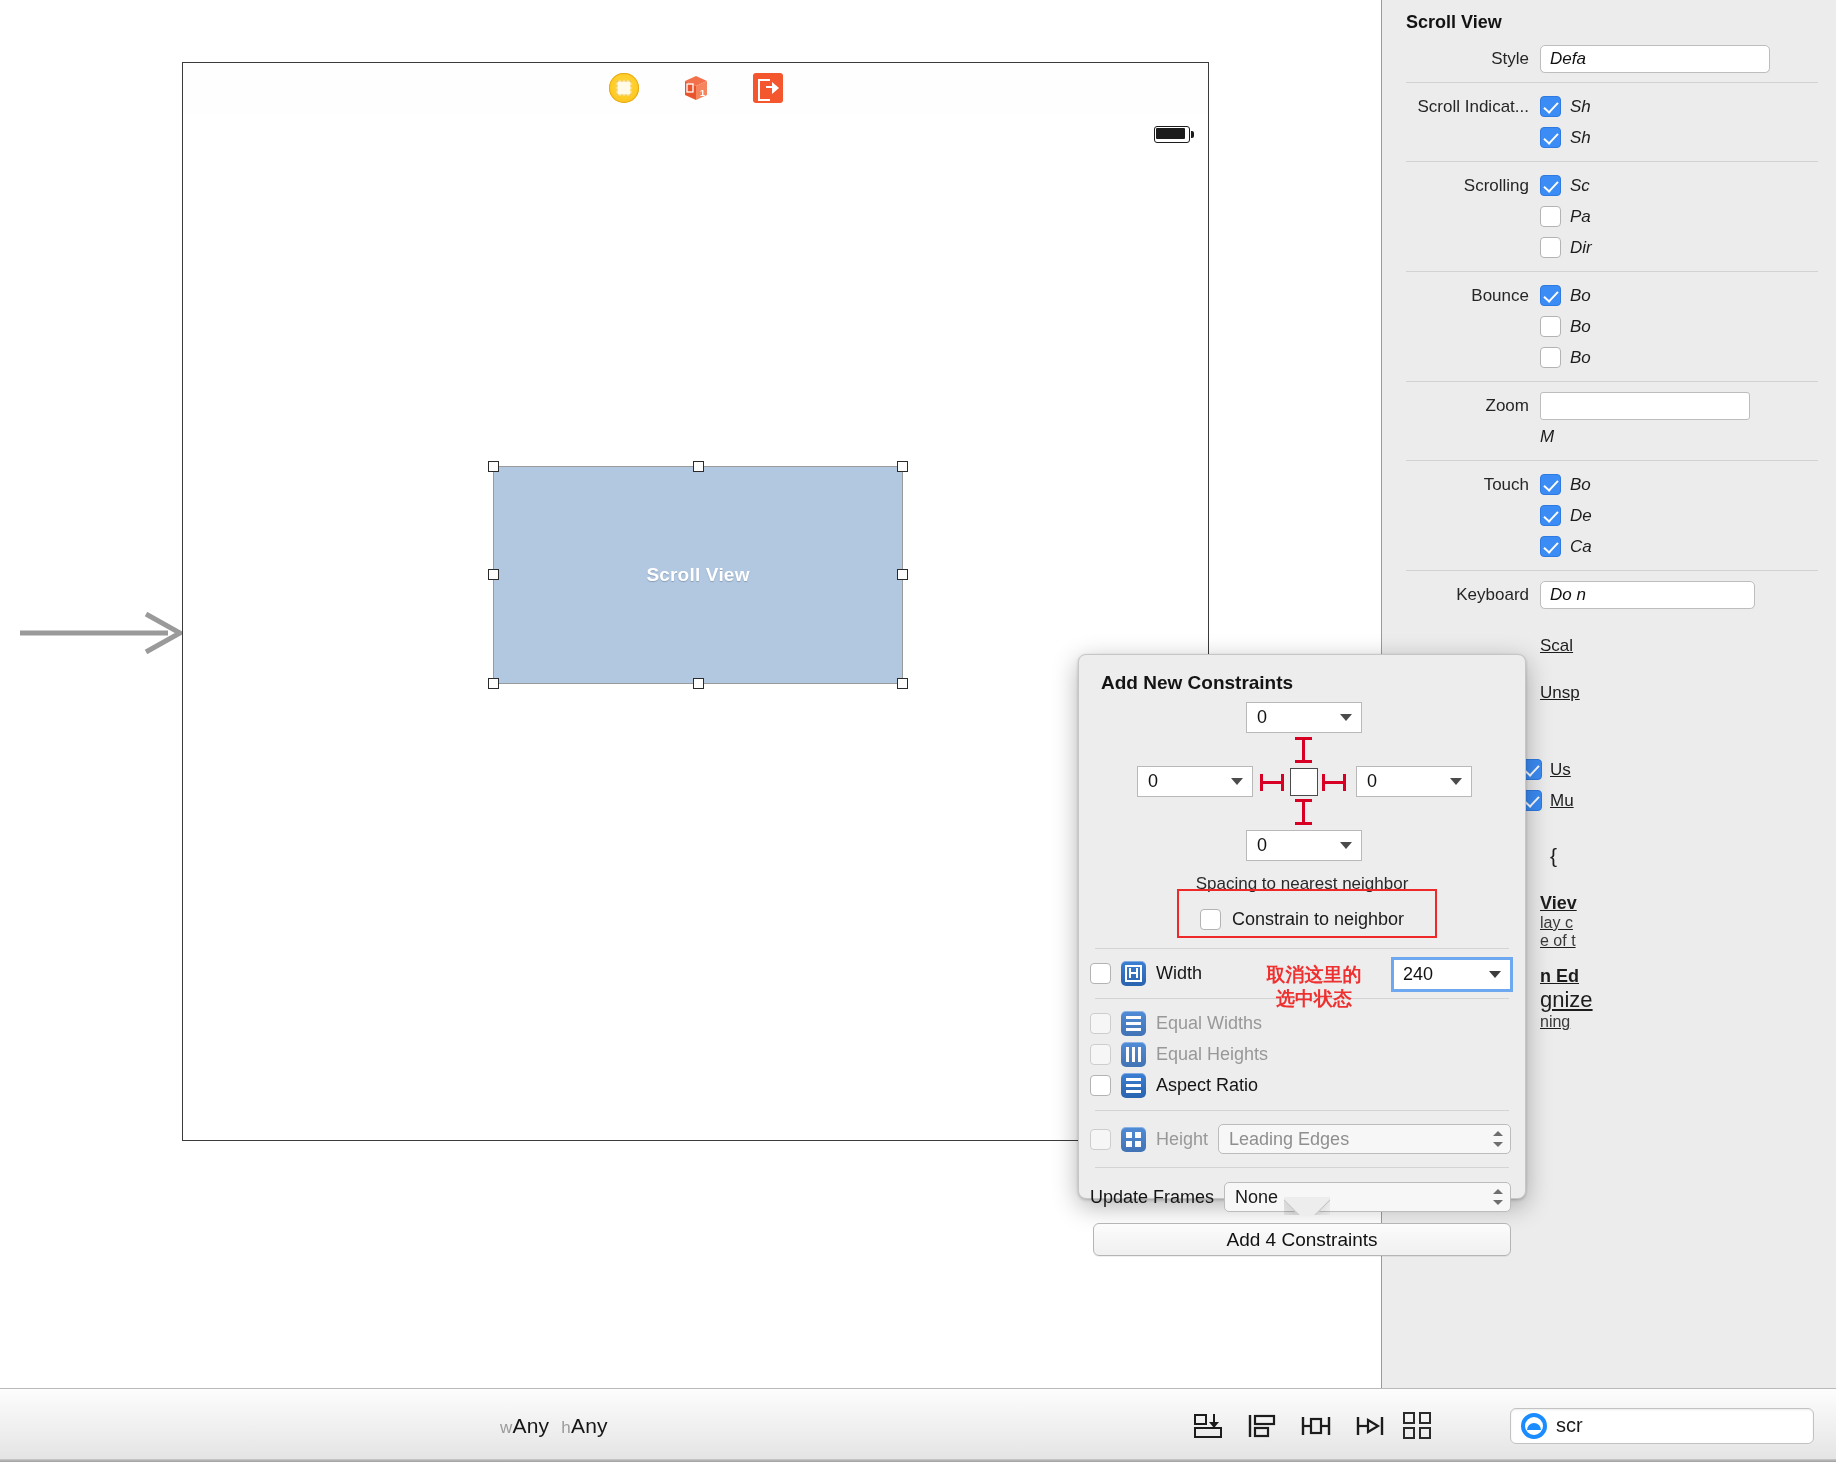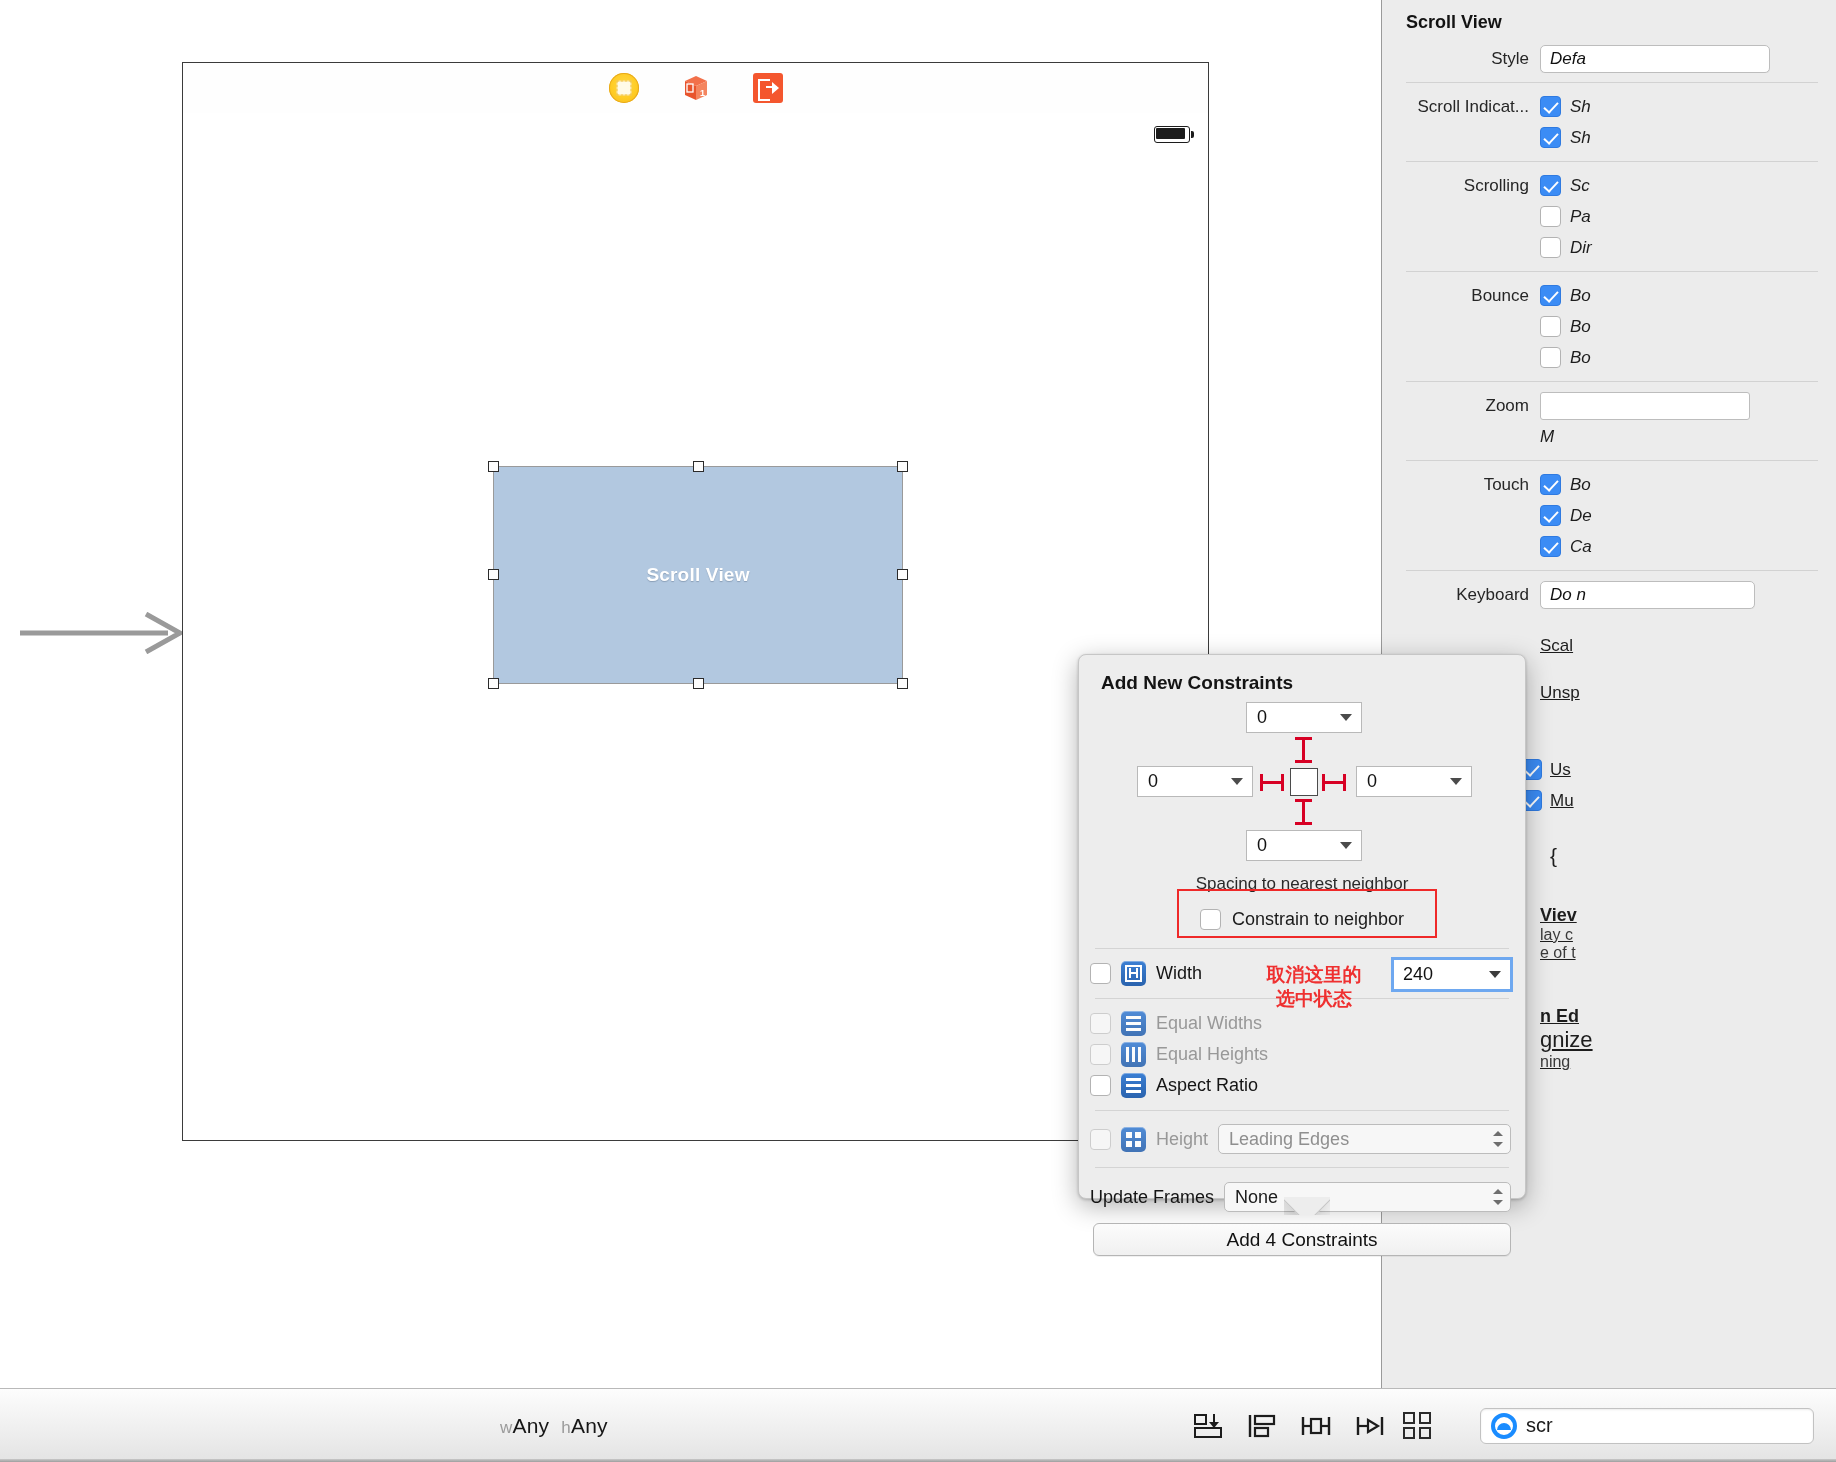--- a/index.html
+++ b/index.html
@@ -115,21 +115,21 @@
 
   .libgrid { position:absolute; right: 400px; top:50%; transform: translateY(-50%); width: 34px; height: 30px;}
   .libgrid span{ position:absolute; width:12px;height:12px;border:2px solid #2a2a2a;}
   .libgrid span:nth-child(1){left:1px;top:1px}
   .libgrid span:nth-child(2){left:17px;top:1px}
   .libgrid span:nth-child(3){left:1px;top:16px}
   .libgrid span:nth-child(4){left:17px;top:16px}
 
   .searchfield {
     position:absolute; right: 22px; top:50%; transform: translateY(-50%);
-    width: 334px; height: 36px; background:#fff; border:1px solid #c2c2c2;
+    width: 304px; height: 36px; background:#fff; border:1px solid #c2c2c2;
     border-radius: 6px; display:flex; align-items:center; padding: 0 10px; gap:9px;
     box-shadow: inset 0 1px 2px rgba(0,0,0,.08);
   }
   .sf-icon{ width:26px;height:26px;border-radius:50%;border:4px solid #1a8cff; position:relative; background:#fff;}
   .sf-icon::after{content:"";position:absolute;left:2px;top:6px;width:14px;height:7px;background:#1a8cff;border-radius:7px 7px 0 0;}
   .sf-text{ font-size:20px; color:#1b1b1b; }
 
   
   #inspector {
     position: absolute; left: 1381px; top: 0; width: 455px; height: 1388px;
@@ -474,24 +474,24 @@
         <div class="cbox on"></div>
         <span class="ctl-text">Us</span>
       </div>
       <div class="insp-row" style="padding-left:139px; gap:8px">
         <div class="cbox on"></div>
         <span class="ctl-text">Mu</span>
       </div>
       <div class="insp-row" style="padding-left:168px; margin-top:24px">
         <span class="ctl-text" style="font-size:21px">{</span>
       </div>
-      <div style="padding-left:158px; margin-top:34px; font-weight:bold; font-size:18px">Viev</div>
+      <div style="padding-left:158px; margin-top:22px; font-weight:bold; font-size:18px">Viev</div>
       <div style="padding-left:158px; font-size:16px; color:#3a3a3a">lay c</div>
       <div style="padding-left:158px; font-size:16px; color:#3a3a3a">e of t</div>
-      <div style="padding-left:158px; margin-top:44px; font-weight:bold; font-size:18px">n Ed</div>
+      <div style="padding-left:158px; margin-top:16px; font-weight:bold; font-size:18px">n Ed</div>
       <div style="padding-left:158px; font-size:22px">gnize</div>
       <div style="padding-left:158px; font-size:16px; color:#3a3a3a">ning</div>
     </div>
   </div>
 
   <div id="popover">
     <div class="po-tail"></div>
 
     <div class="po-title">Add New Constraints</div>
 

